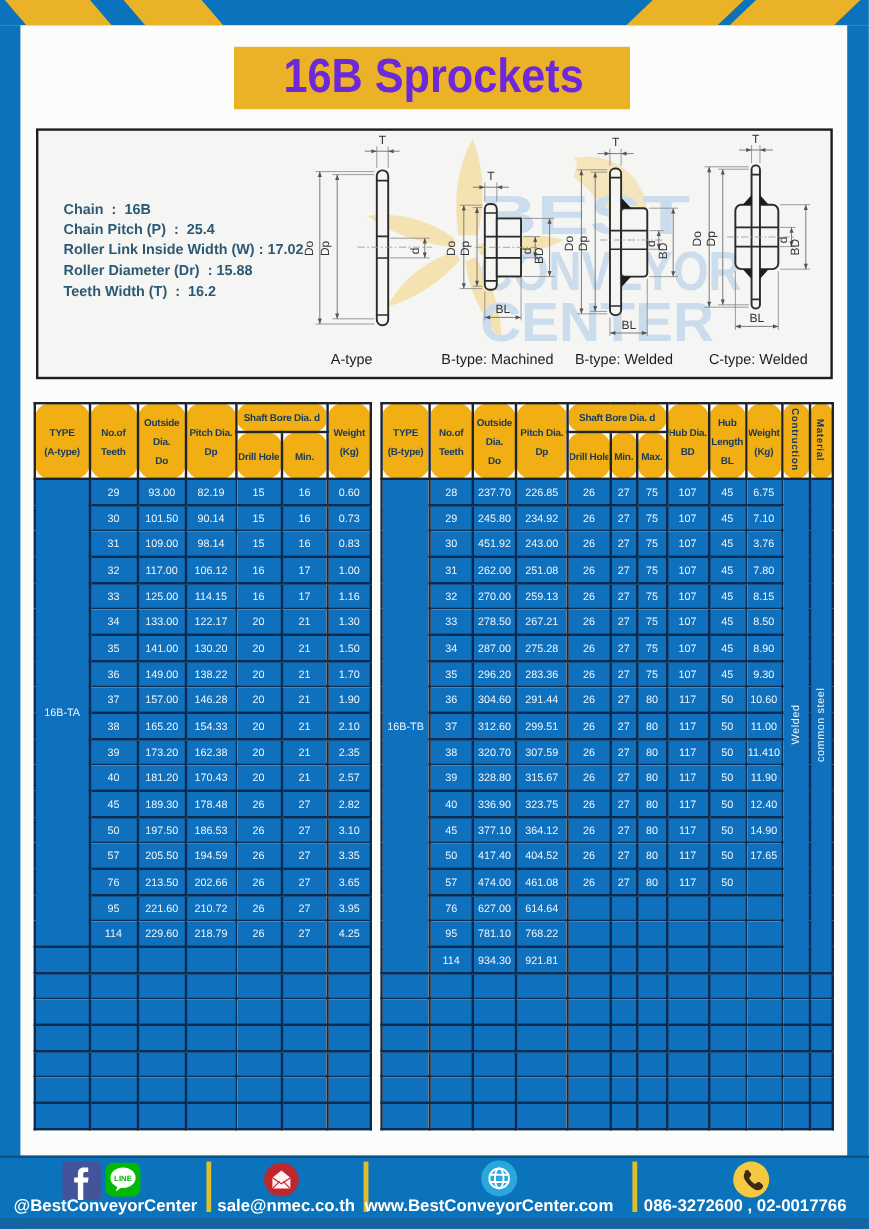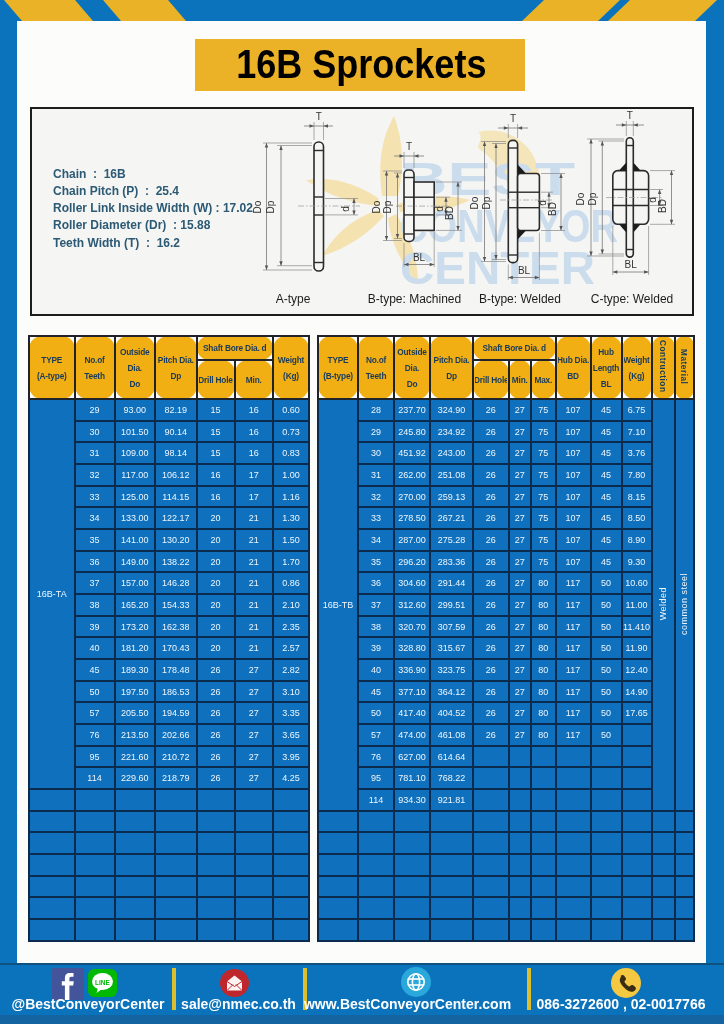--- a/index.html
+++ b/index.html
@@ -5,21 +5,21 @@
 * { margin:0; padding:0; box-sizing:border-box; }
 html,body { width:724px; height:1024px; font-family:"Liberation Sans", sans-serif; background:#fcfcfb; overflow:hidden; }
 .abs { position:absolute; }
 
 .topband { position:absolute; left:0; top:0; width:724px; height:21px; background:#0b73bb; overflow:hidden; }
 
 .bleft { position:absolute; left:0; top:21px; width:17px; height:1003px; background:#0b73bb; }
 .bright { position:absolute; left:706px; top:21px; width:18px; height:1003px; background:#0b73bb; }
 
 .title { position:absolute; left:195px; top:39px; width:330px; height:52px; background:#ebb228;
-  color:#000000; font-weight:bold; font-size:40px; text-align:center; line-height:51px; }
+  color:#6d28d9; font-weight:bold; font-size:40px; text-align:center; line-height:51px; }
 .title span { display:inline-block; transform:scaleX(0.9); transform-origin:55% 50%; letter-spacing:0px; }
 
 .panel { position:absolute; left:30px; top:107px; width:664px; height:209px; background:#f5f5f3; border:2px solid #1d1d1d; }
 .diagsvg { position:absolute; left:30px; top:107px; }
 .specs { position:absolute; left:38px; top:165.5px; color:#2c5a74; font-weight:bold; font-size:12px; line-height:17.3px; white-space:nowrap;margin-left:15px; }
 svg .pl { fill:#f5f5f3; stroke:#2b2b2b; stroke-width:1.6; }
 svg .plf { fill:#f5f5f3; stroke:#2b2b2b; stroke-width:1.6; }
 svg .pl2 { stroke:#2b2b2b; stroke-width:1.4; }
 svg .weld { fill:#1c1c1c; }
 svg .cl { stroke:#999; stroke-width:0.7; stroke-dasharray:6 2 1.5 2; }
@@ -365,21 +365,21 @@
         <td class="bc">21</td>
         <td class="bc">1.70</td>
       </tr>
 
 <tr class="br">
         <td class="bc">37</td>
         <td class="bc">157.00</td>
         <td class="bc">146.28</td>
         <td class="bc">20</td>
         <td class="bc">21</td>
-        <td class="bc">0.86</td>
+        <td class="bc">1.90</td>
       </tr>
 
 <tr class="br">
         <td class="bc">38</td>
         <td class="bc">165.20</td>
         <td class="bc">154.33</td>
         <td class="bc">20</td>
         <td class="bc">21</td>
         <td class="bc">2.10</td>
       </tr>
@@ -560,21 +560,21 @@
 <tr class="hr2">
         <td class="hc">Drill Hole</td>
         <td class="hc">Min.</td>
         <td class="hc">Max.</td>
       </tr>
 
 <tr class="br">
         <td rowspan="19" class="bc">16B-TB</td>
         <td class="bc">28</td>
         <td class="bc">237.70</td>
-        <td class="bc">324.90</td>
+        <td class="bc">226.85</td>
         <td class="bc">26</td>
         <td class="bc">27</td>
         <td class="bc">75</td>
         <td class="bc">107</td>
         <td class="bc">45</td>
         <td class="bc">6.75</td>
         <td rowspan="19" class="bc"><span class="vtb">Welded</span></td>
         <td rowspan="19" class="bc"><span class="vtb">common steel</span></td>
       </tr>
 

